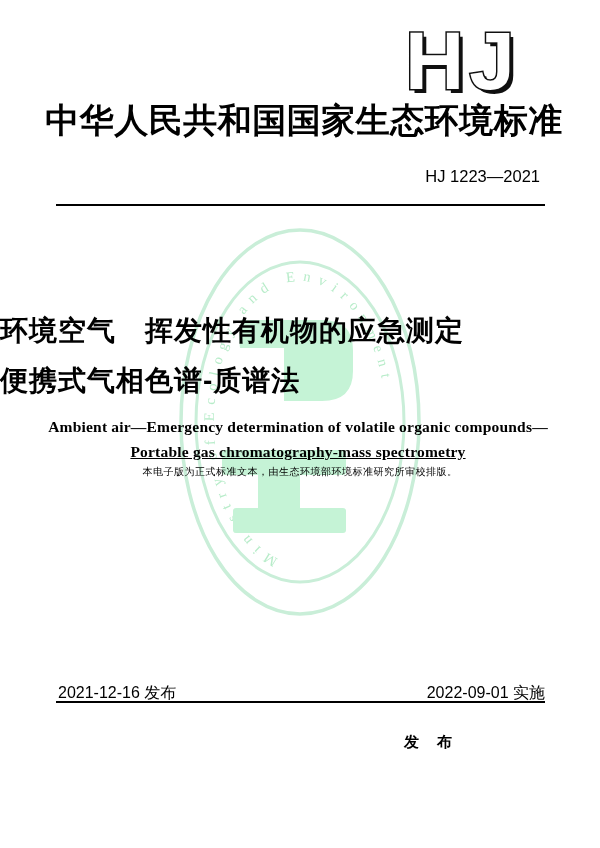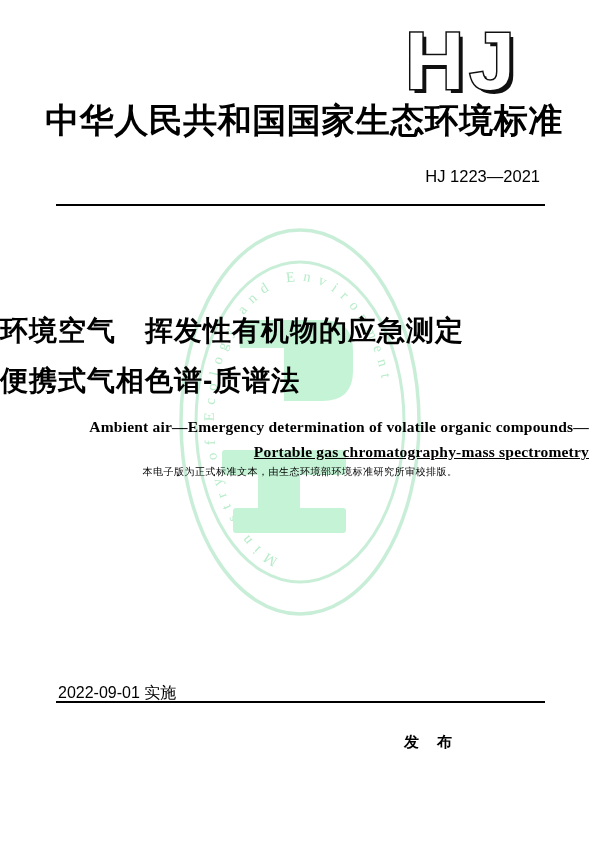--- a/index.html
+++ b/index.html
@@ -57,22 +57,22 @@
     text-align: left;
     font-family: "Liberation Sans", sans-serif;
     font-weight: bold;
     font-size: 28px;
     letter-spacing: 1px;
   }
   .title-zh-1 { top: 316px; }
   .title-zh-2 { top: 366px; }
 
   .title-en {
-    left: 0; right: 11px; z-index: 1;
-    text-align: right;
+    left: 0; right: 4px; z-index: 1;
+    text-align: center;
     font-family: "Liberation Serif", serif;
     font-weight: bold;
     font-size: 15.5px;
     letter-spacing: 0.2px;
   }
   .title-en-1 { top: 419px; }
   .title-en-2 { top: 444px; text-decoration: underline; }
 
   .note-line {
     left: 0; right: 0; top: 467px; z-index: 1;
@@ -133,20 +133,21 @@
 
   <div class="abs title-zh title-zh-1">环境空气　挥发性有机物的应急测定</div>
   <div class="abs title-zh title-zh-2">便携式气相色谱-质谱法</div>
 
   <div class="abs title-en title-en-1">Ambient air—Emergency determination of volatile organic compounds—</div>
   <div class="abs title-en title-en-2">Portable gas chromatography-mass spectrometry</div>
 
   <div class="abs note-line">本电子版为正式标准文本，由生态环境部环境标准研究所审校排版。</div>
 
   <div class="date-row">
+    <span>2021-12-16 发布</span>
     <span>2022-09-01 实施</span>
   </div>
 
   <div class="rule rule-bottom"></div>
 
   <div class="abs publish">发布</div>
 
 </div>
 
 </body></html>

